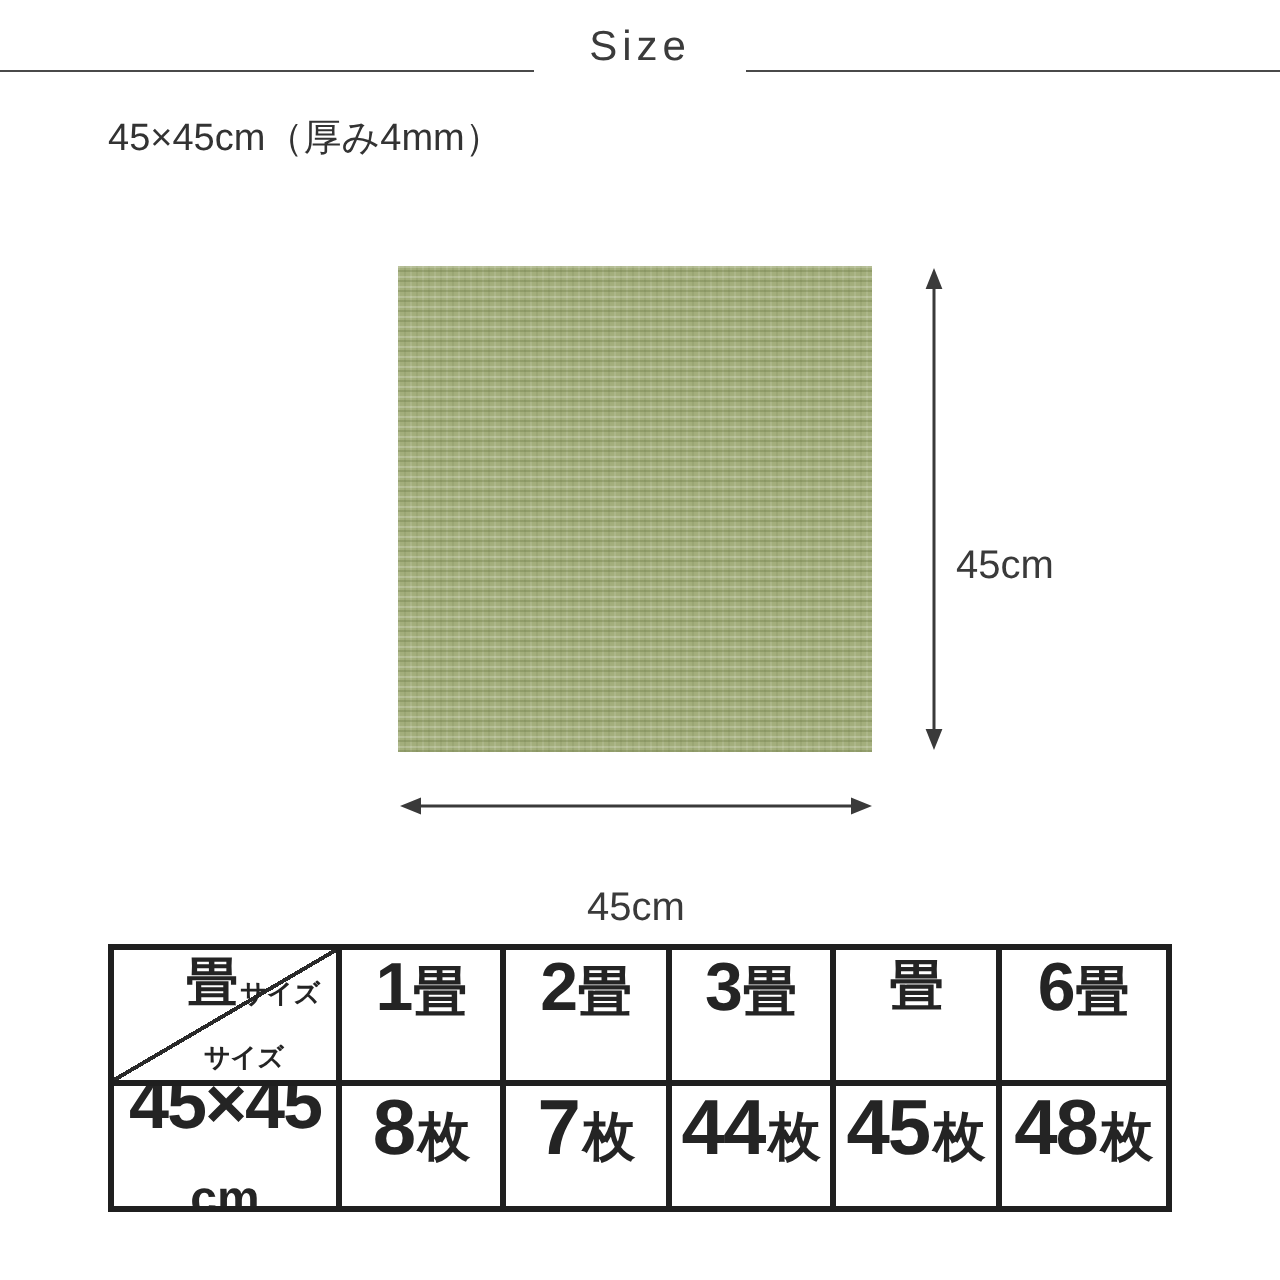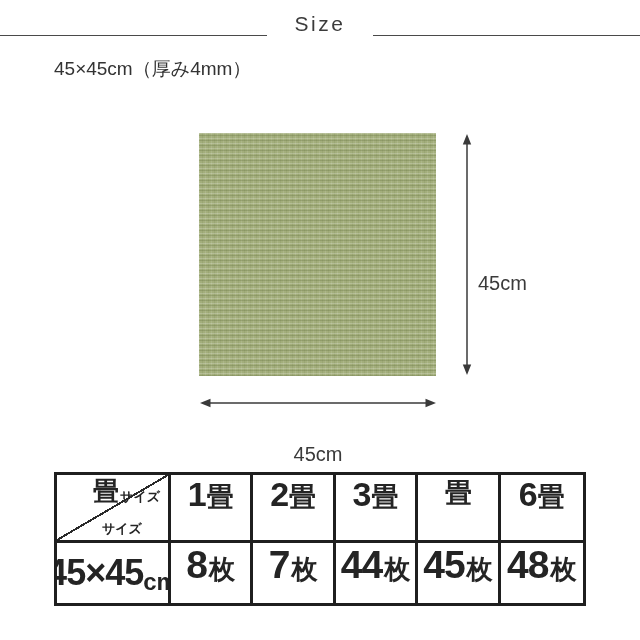--- a/index.html
+++ b/index.html
@@ -122,21 +122,21 @@
   }
   .corner-top .big { font-size: 26px; font-weight: 700; line-height: 1; }
   .corner-top .small { font-size: 13px; font-weight: 700; line-height: 1; margin: 0 0 1px 1px; }
   .corner-bottom {
     position: absolute; bottom: 5px; left: 3px;
   }
   .corner-bottom .big { font-size: 22px; font-weight: 700; line-height: 1; display: block; }
   .corner-bottom .small { font-size: 13px; font-weight: 700; line-height: 1; display: block; margin: 1px 0 0 42px; }
 
   
-  .mat-size-cell { line-height: 1; }
+  .mat-size-cell { flex-direction: column; line-height: 1; }
   .mat-line1 { font-size: 36px; font-weight: 700; letter-spacing: -1px; }
   .mat-line2 { font-size: 24px; font-weight: 700; margin-top: 18px; }
 </style>
 </head>
 <body>
 
 <div class="page">
 
   <div class="title-row">
     <div class="title-line"></div>

